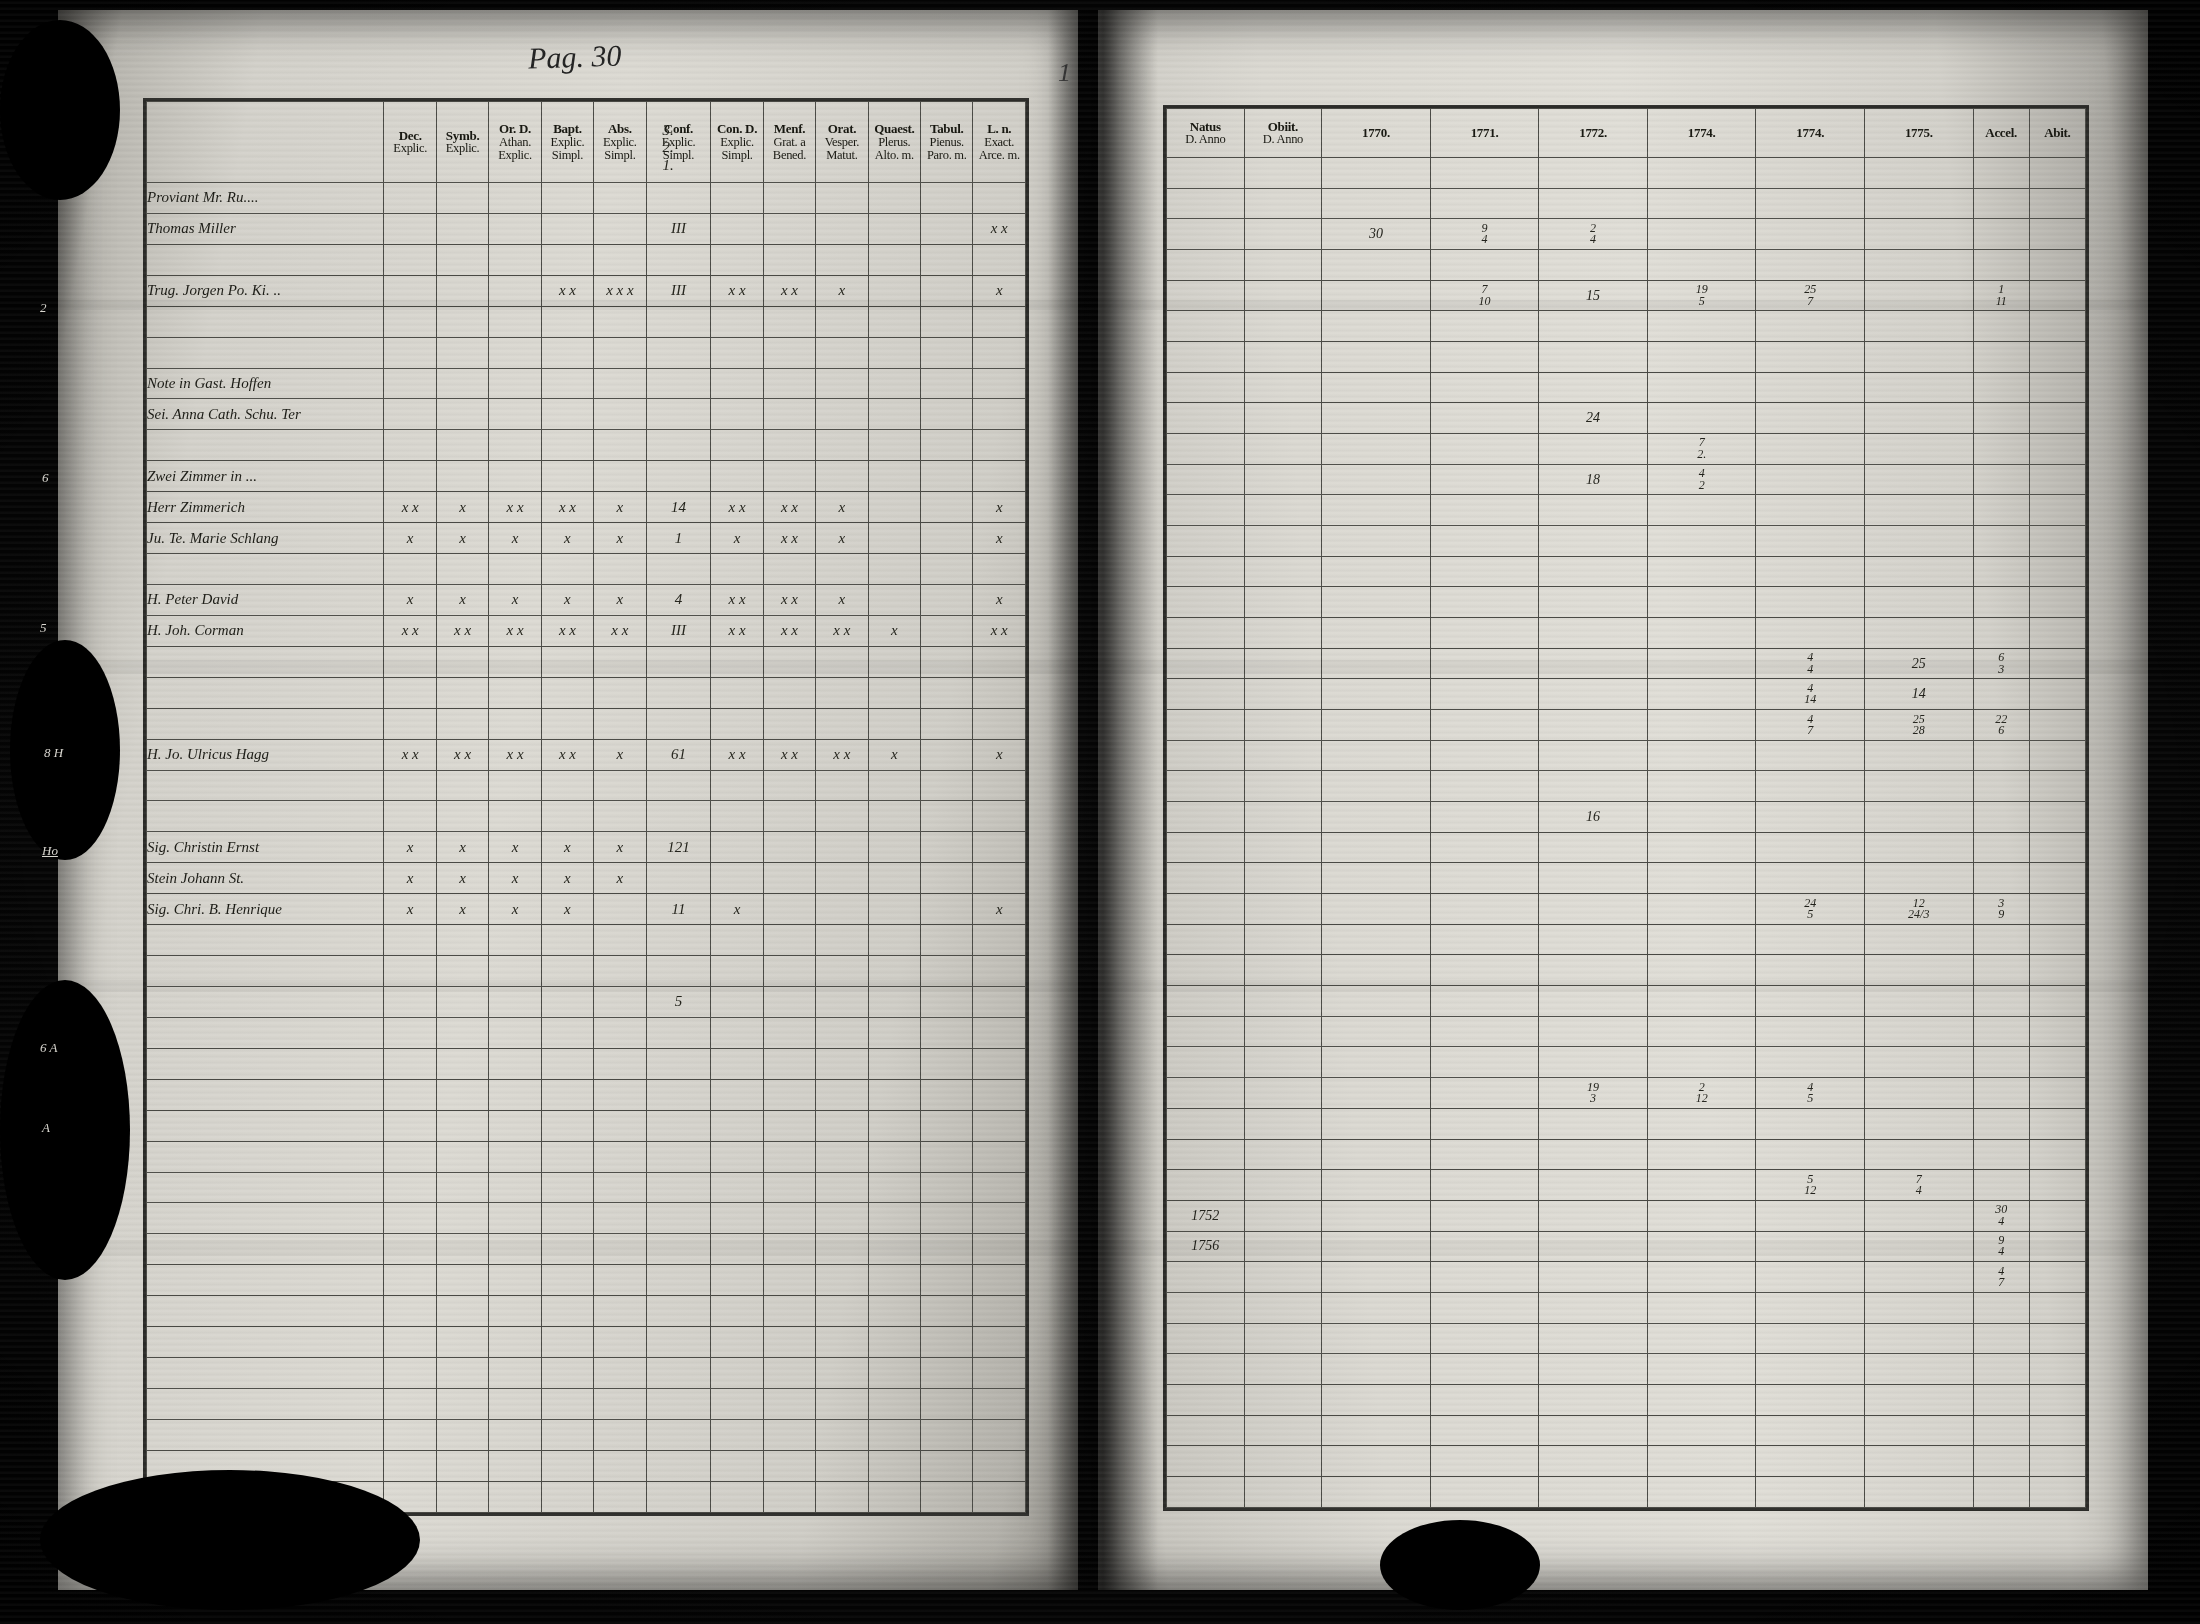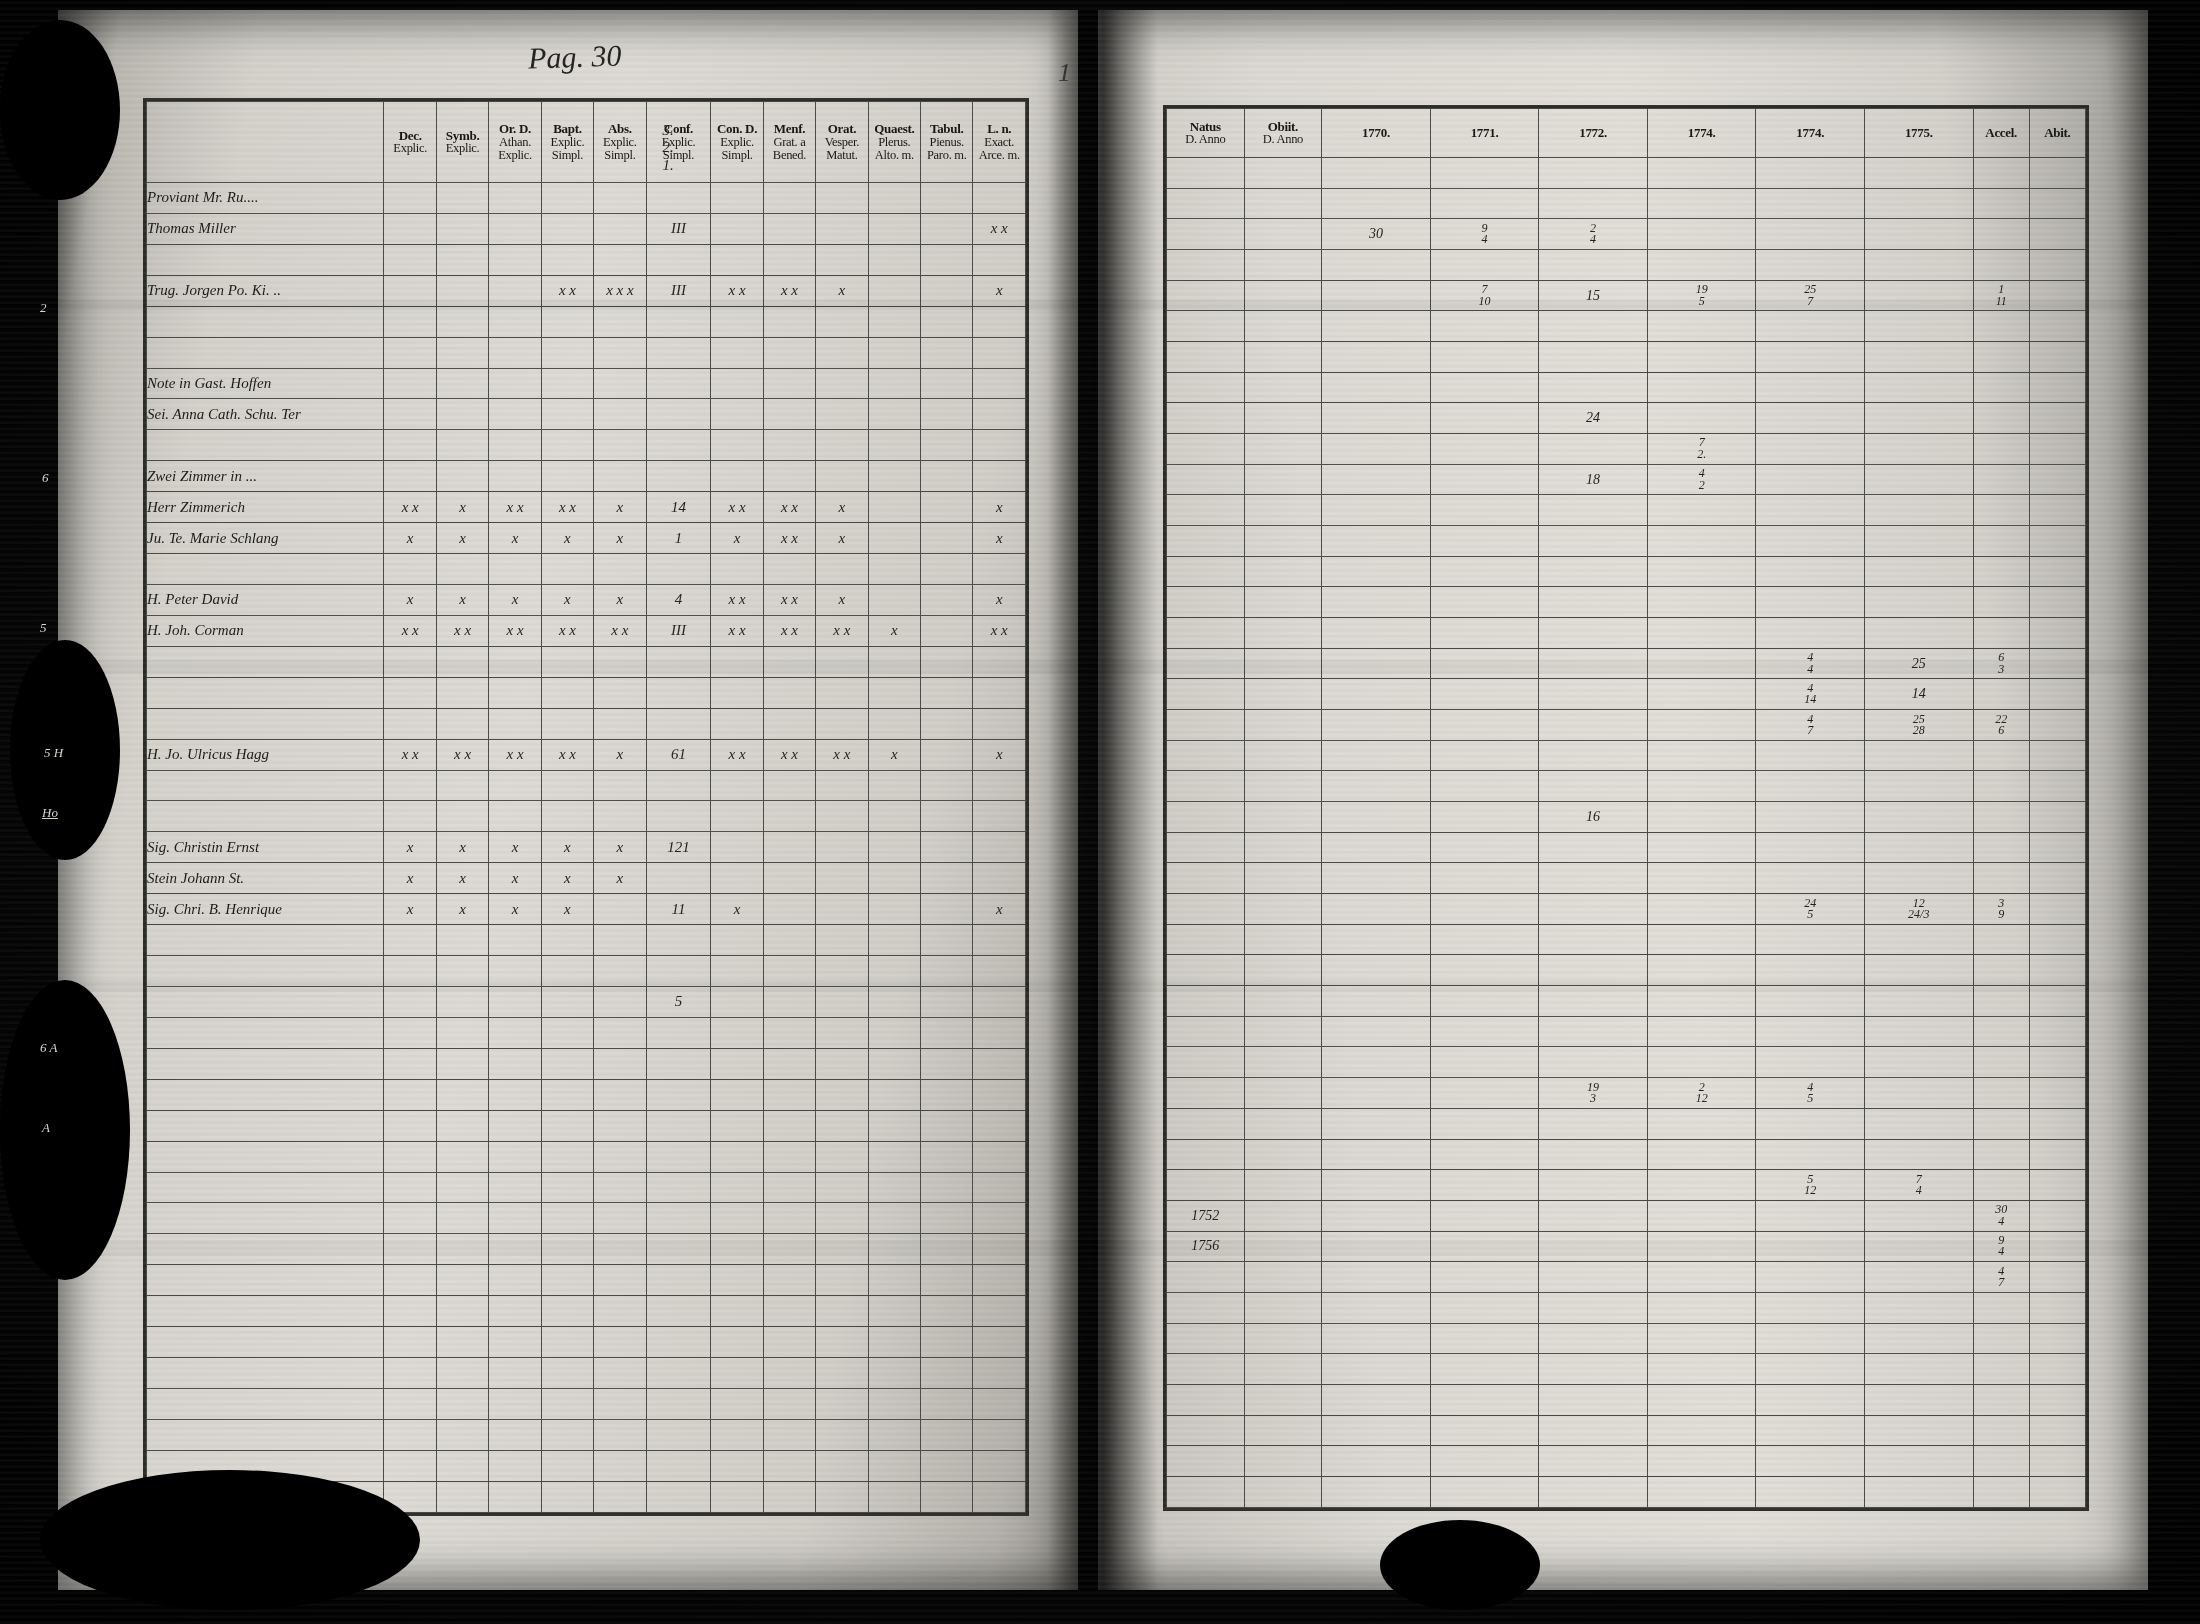--- a/index.html
+++ b/index.html
@@ -1304,18 +1304,18 @@
   <div class="blob" style="left:0px;top:20px;width:120px;height:180px;"></div>
   <div class="blob" style="left:10px;top:640px;width:110px;height:220px;"></div>
   <div class="blob" style="left:0px;top:980px;width:130px;height:300px;"></div>
   <div class="blob" style="left:40px;top:1470px;width:380px;height:140px;"></div>
   <div class="blob" style="left:1380px;top:1520px;width:160px;height:90px;"></div>
 
   <div id="margin-notes">
       <div class="marginnote" style="left: 40px; top: 300px; position: absolute;">2</div>
       <div class="marginnote" style="left: 42px; top: 470px; position: absolute;">6</div>
       <div class="marginnote" style="left: 40px; top: 620px; position: absolute;">5</div>
-      <div class="marginnote" style="left: 44px; top: 745px; position: absolute;">5 H</div>
-      <div class="marginnote" style="left: 42px; top: 805px; position: absolute; text-decoration: underline;">Ho</div>
+      <div class="marginnote" style="left: 44px; top: 745px; position: absolute;">8 H</div>
+      <div class="marginnote" style="left: 42px; top: 843px; position: absolute; text-decoration: underline;">Ho</div>
       <div class="marginnote" style="left: 40px; top: 1040px; position: absolute;">6 A</div>
       <div class="marginnote" style="left: 42px; top: 1120px; position: absolute;">A</div>
     </div>
 </div>
 
 </body></html>

